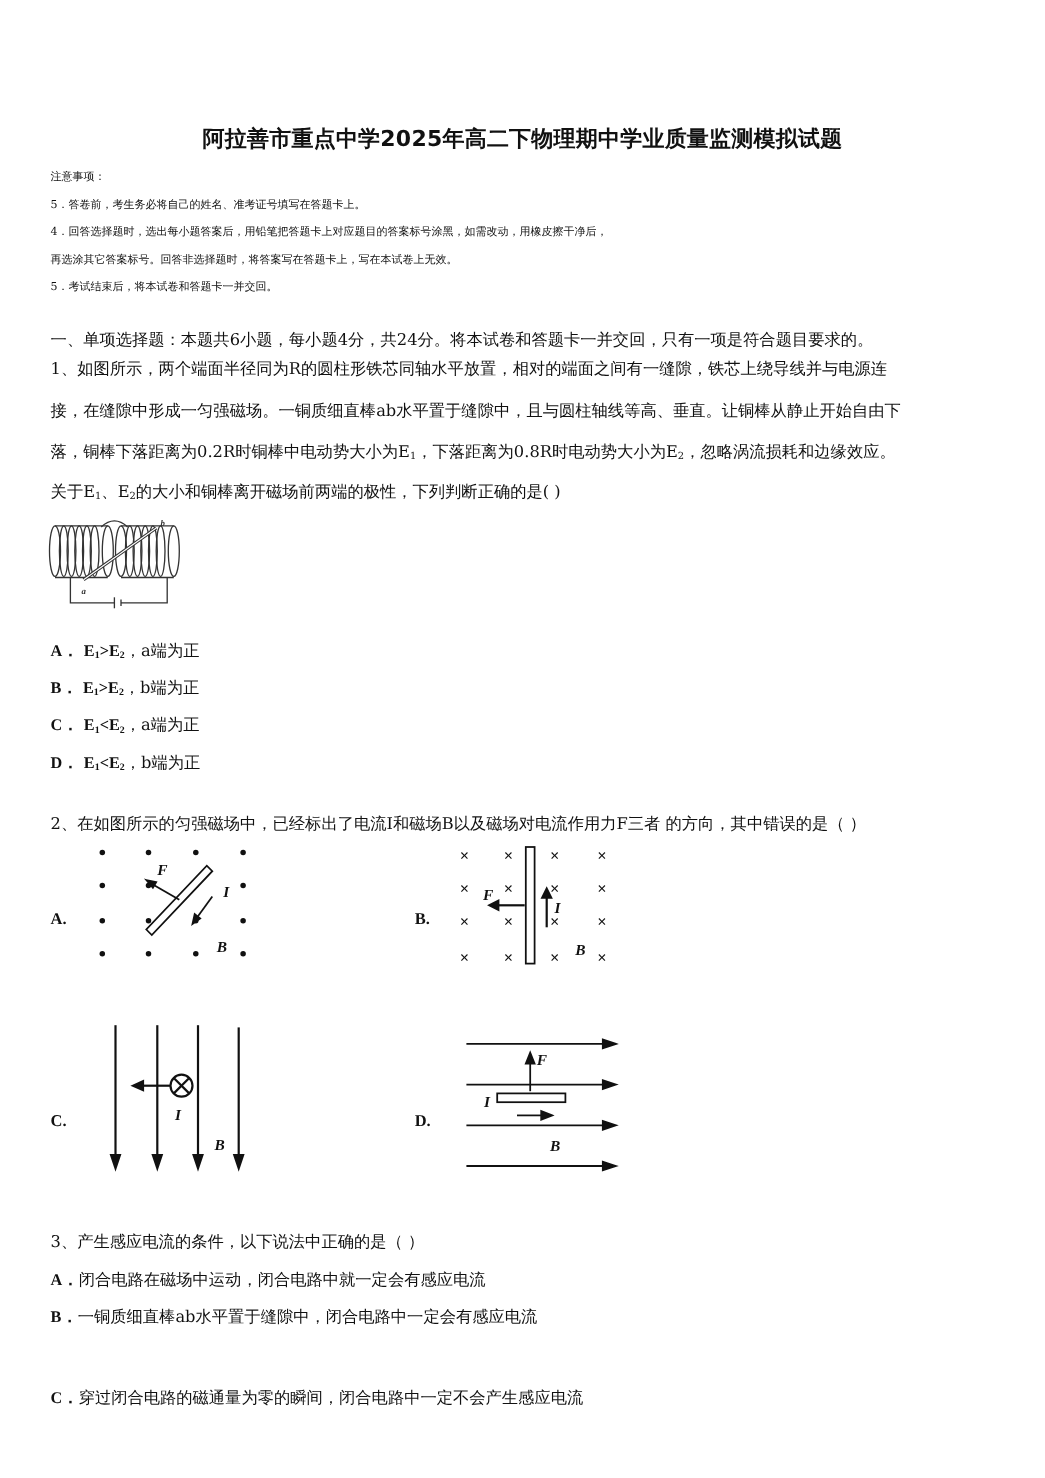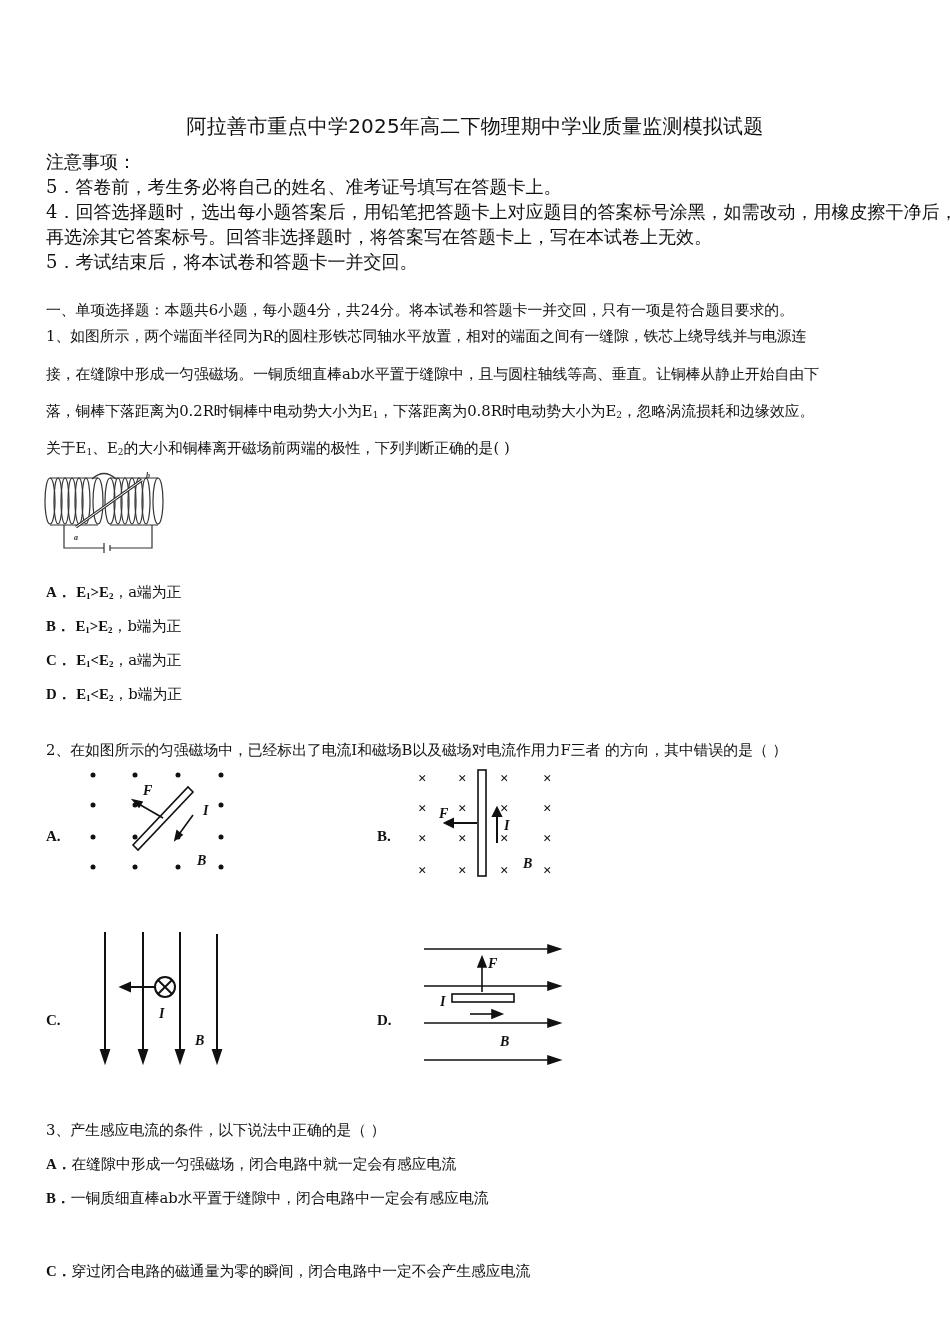--- a/index.html
+++ b/index.html
@@ -5,24 +5,24 @@
   html, body { margin: 0; padding: 0; background: #ffffff; }
   body {
     width: 950px; height: 1344px; position: relative; overflow: hidden;
     font-family: "DejaVu Serif", "Liberation Serif", serif;
     color: #111111;
   }
   .abs { position: absolute; }
   .title {
     left: 0; width: 950px; top: 113px; text-align: center;
     font-family: "DejaVu Sans", "Liberation Sans", sans-serif;
-    font-weight: normal; font-size: 20px; letter-spacing: 0.2px;
+    font-weight: bold; font-size: 20px; letter-spacing: 0.2px;
   }
   .line {
-    left: 46px; font-size: 18px; white-space: nowrap; line-height: 20px;
+    left: 46px; font-size: 10px; white-space: nowrap; line-height: 20px;
   }
   .qline { font-size: 14.8px; }
   .opt b, .optlbl { font-weight: bold; font-family: "Liberation Serif", "DejaVu Serif", serif; }
   sub { font-size: 9px; vertical-align: -2px; }
   .lbl {
     font-weight: bold; font-family: "Liberation Serif", serif; font-size: 15px;
   }
   svg { position: absolute; overflow: visible; }
   svg text { font-family: "Liberation Serif", serif; font-style: italic; font-weight: bold; }
 </style>
@@ -214,21 +214,21 @@
     <rect x="30" y="54" width="62" height="8" fill="#fff" stroke="#111" stroke-width="1.6"></rect>
     <text x="66" y="28" font-size="14" fill="#111">F</text>
     <text x="18" y="66" font-size="14" fill="#111">I</text>
     <text x="78" y="106" font-size="14" fill="#111">B</text>
   </svg>
 </div>
 
 <div>
   <div class="abs line qline" style="top:1120px">3、产生感应电流的条件，以下说法中正确的是（    ）</div>
   <div class="abs line qline" style="top:1154px">
-    <b class="optlbl">A．</b><span>在缝隙中形成一匀强磁场，闭合电路中就一定会有感应电流</span>
+    <b class="optlbl">A．</b><span>闭合电路在磁场中运动，闭合电路中就一定会有感应电流</span>
   </div>
   <div class="abs line qline" style="top:1188px">
     <b class="optlbl">B．</b><span>一铜质细直棒ab水平置于缝隙中，闭合电路中一定会有感应电流</span>
   </div>
   <div class="abs line qline" style="top:1261px">
     <b class="optlbl">C．</b><span>穿过闭合电路的磁通量为零的瞬间，闭合电路中一定不会产生感应电流</span>
   </div>
 </div>
 
 </body></html>

